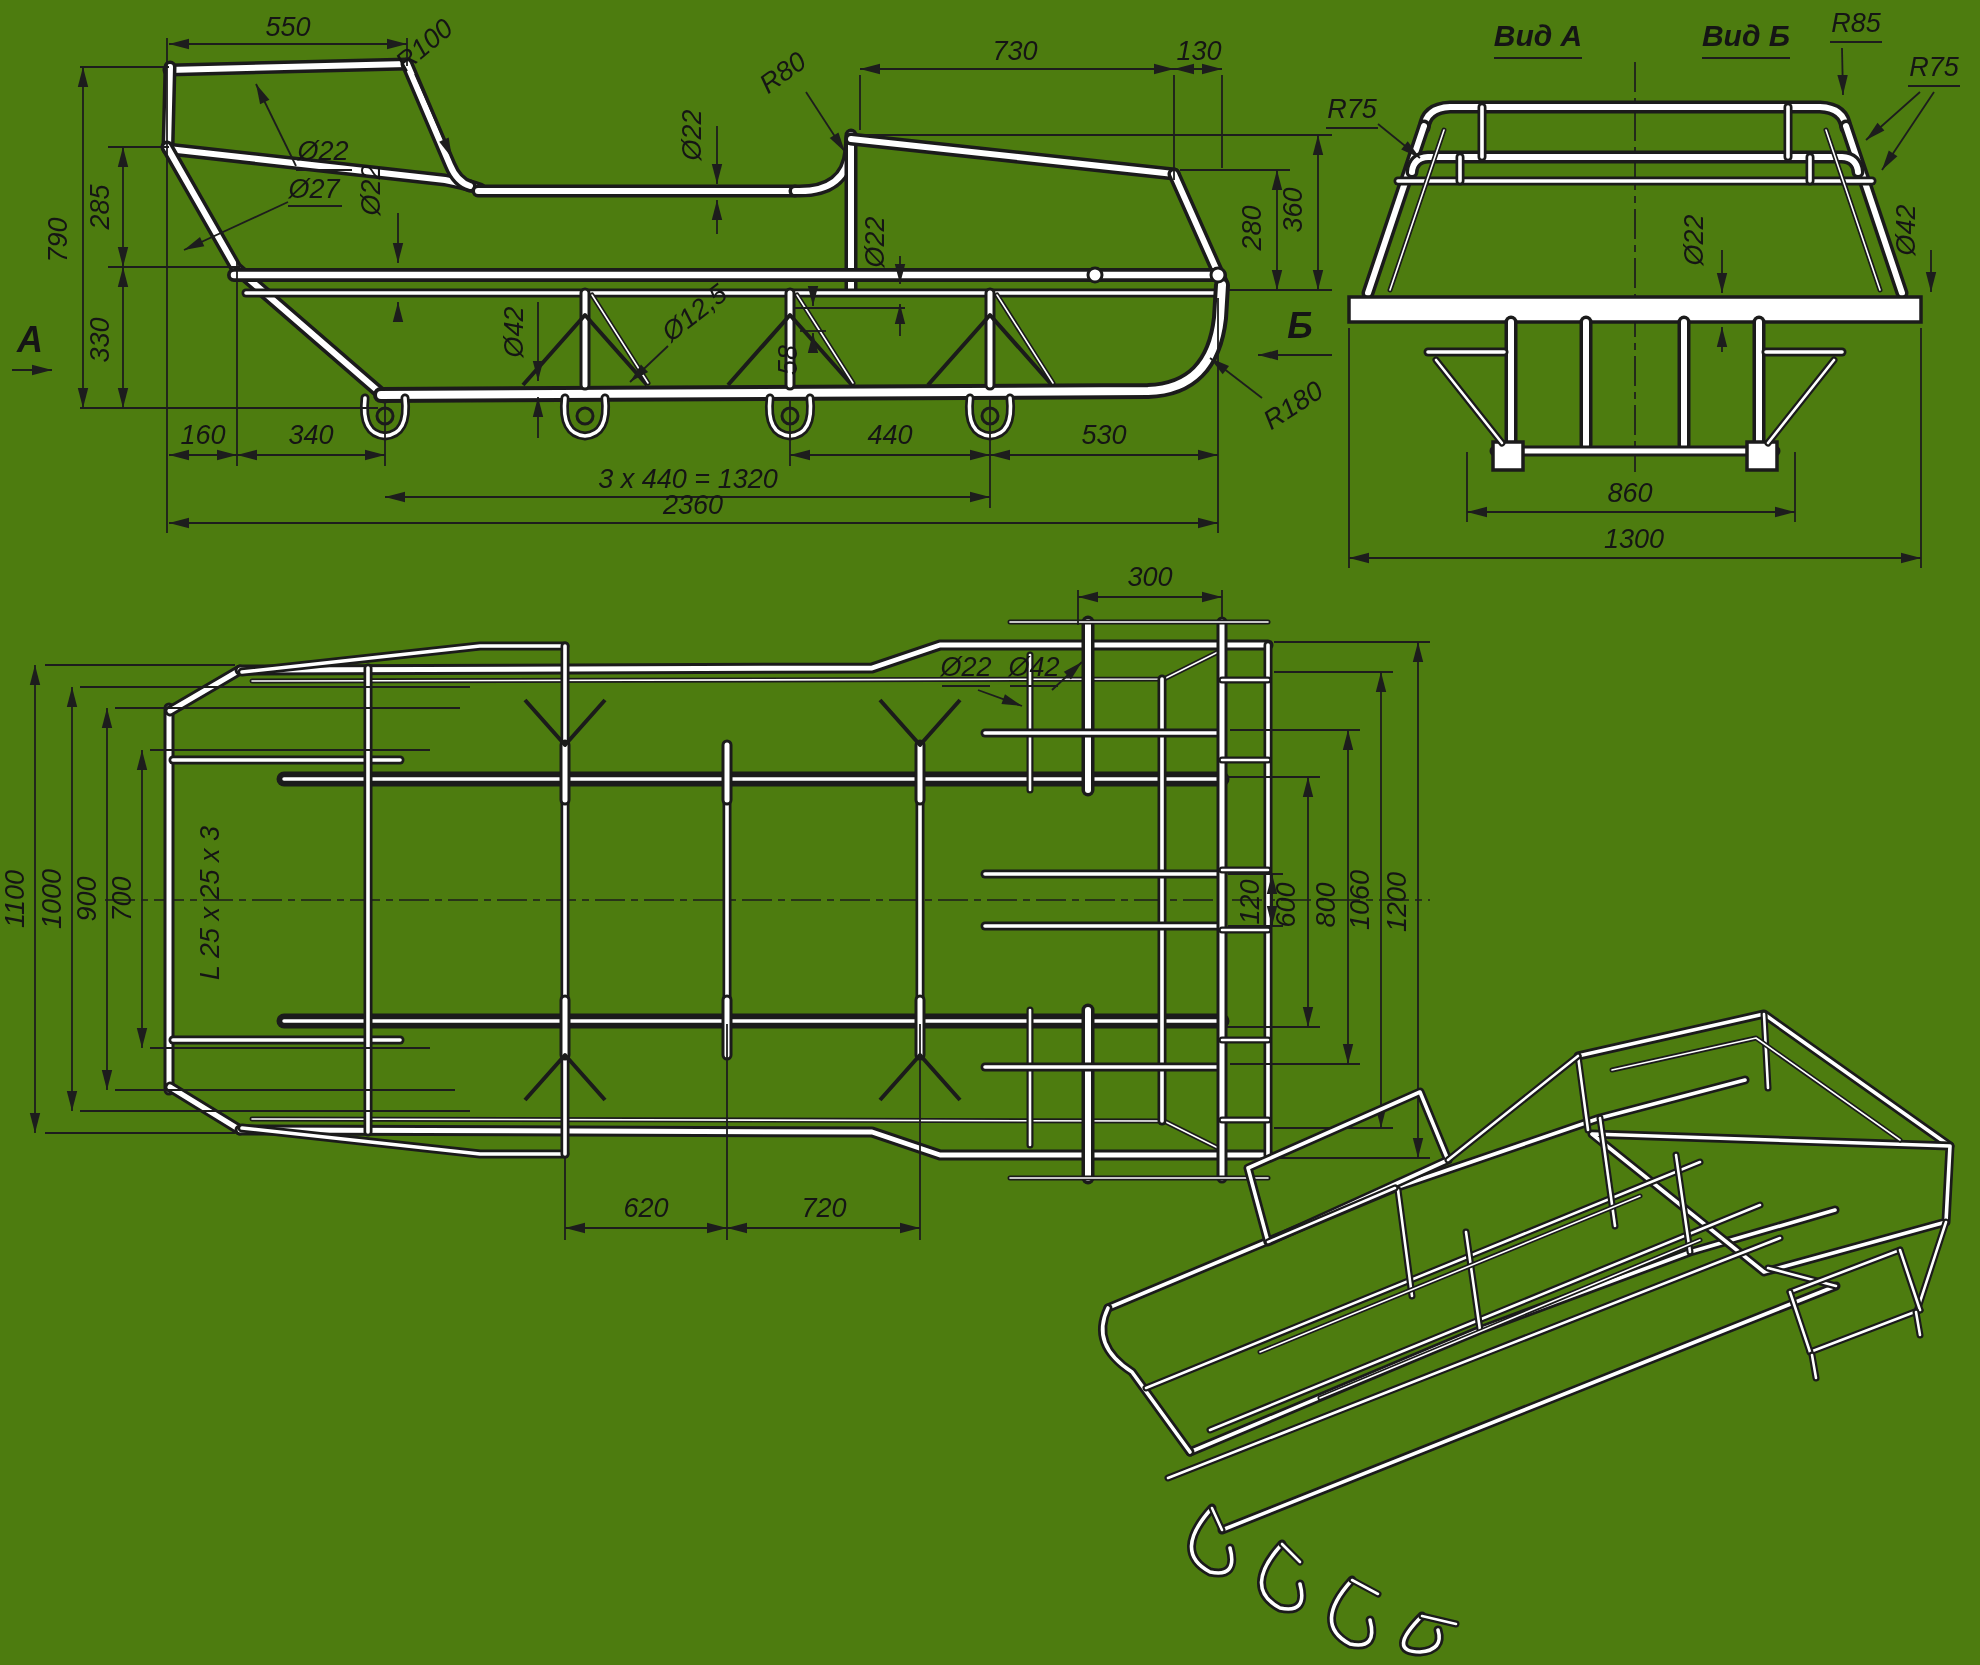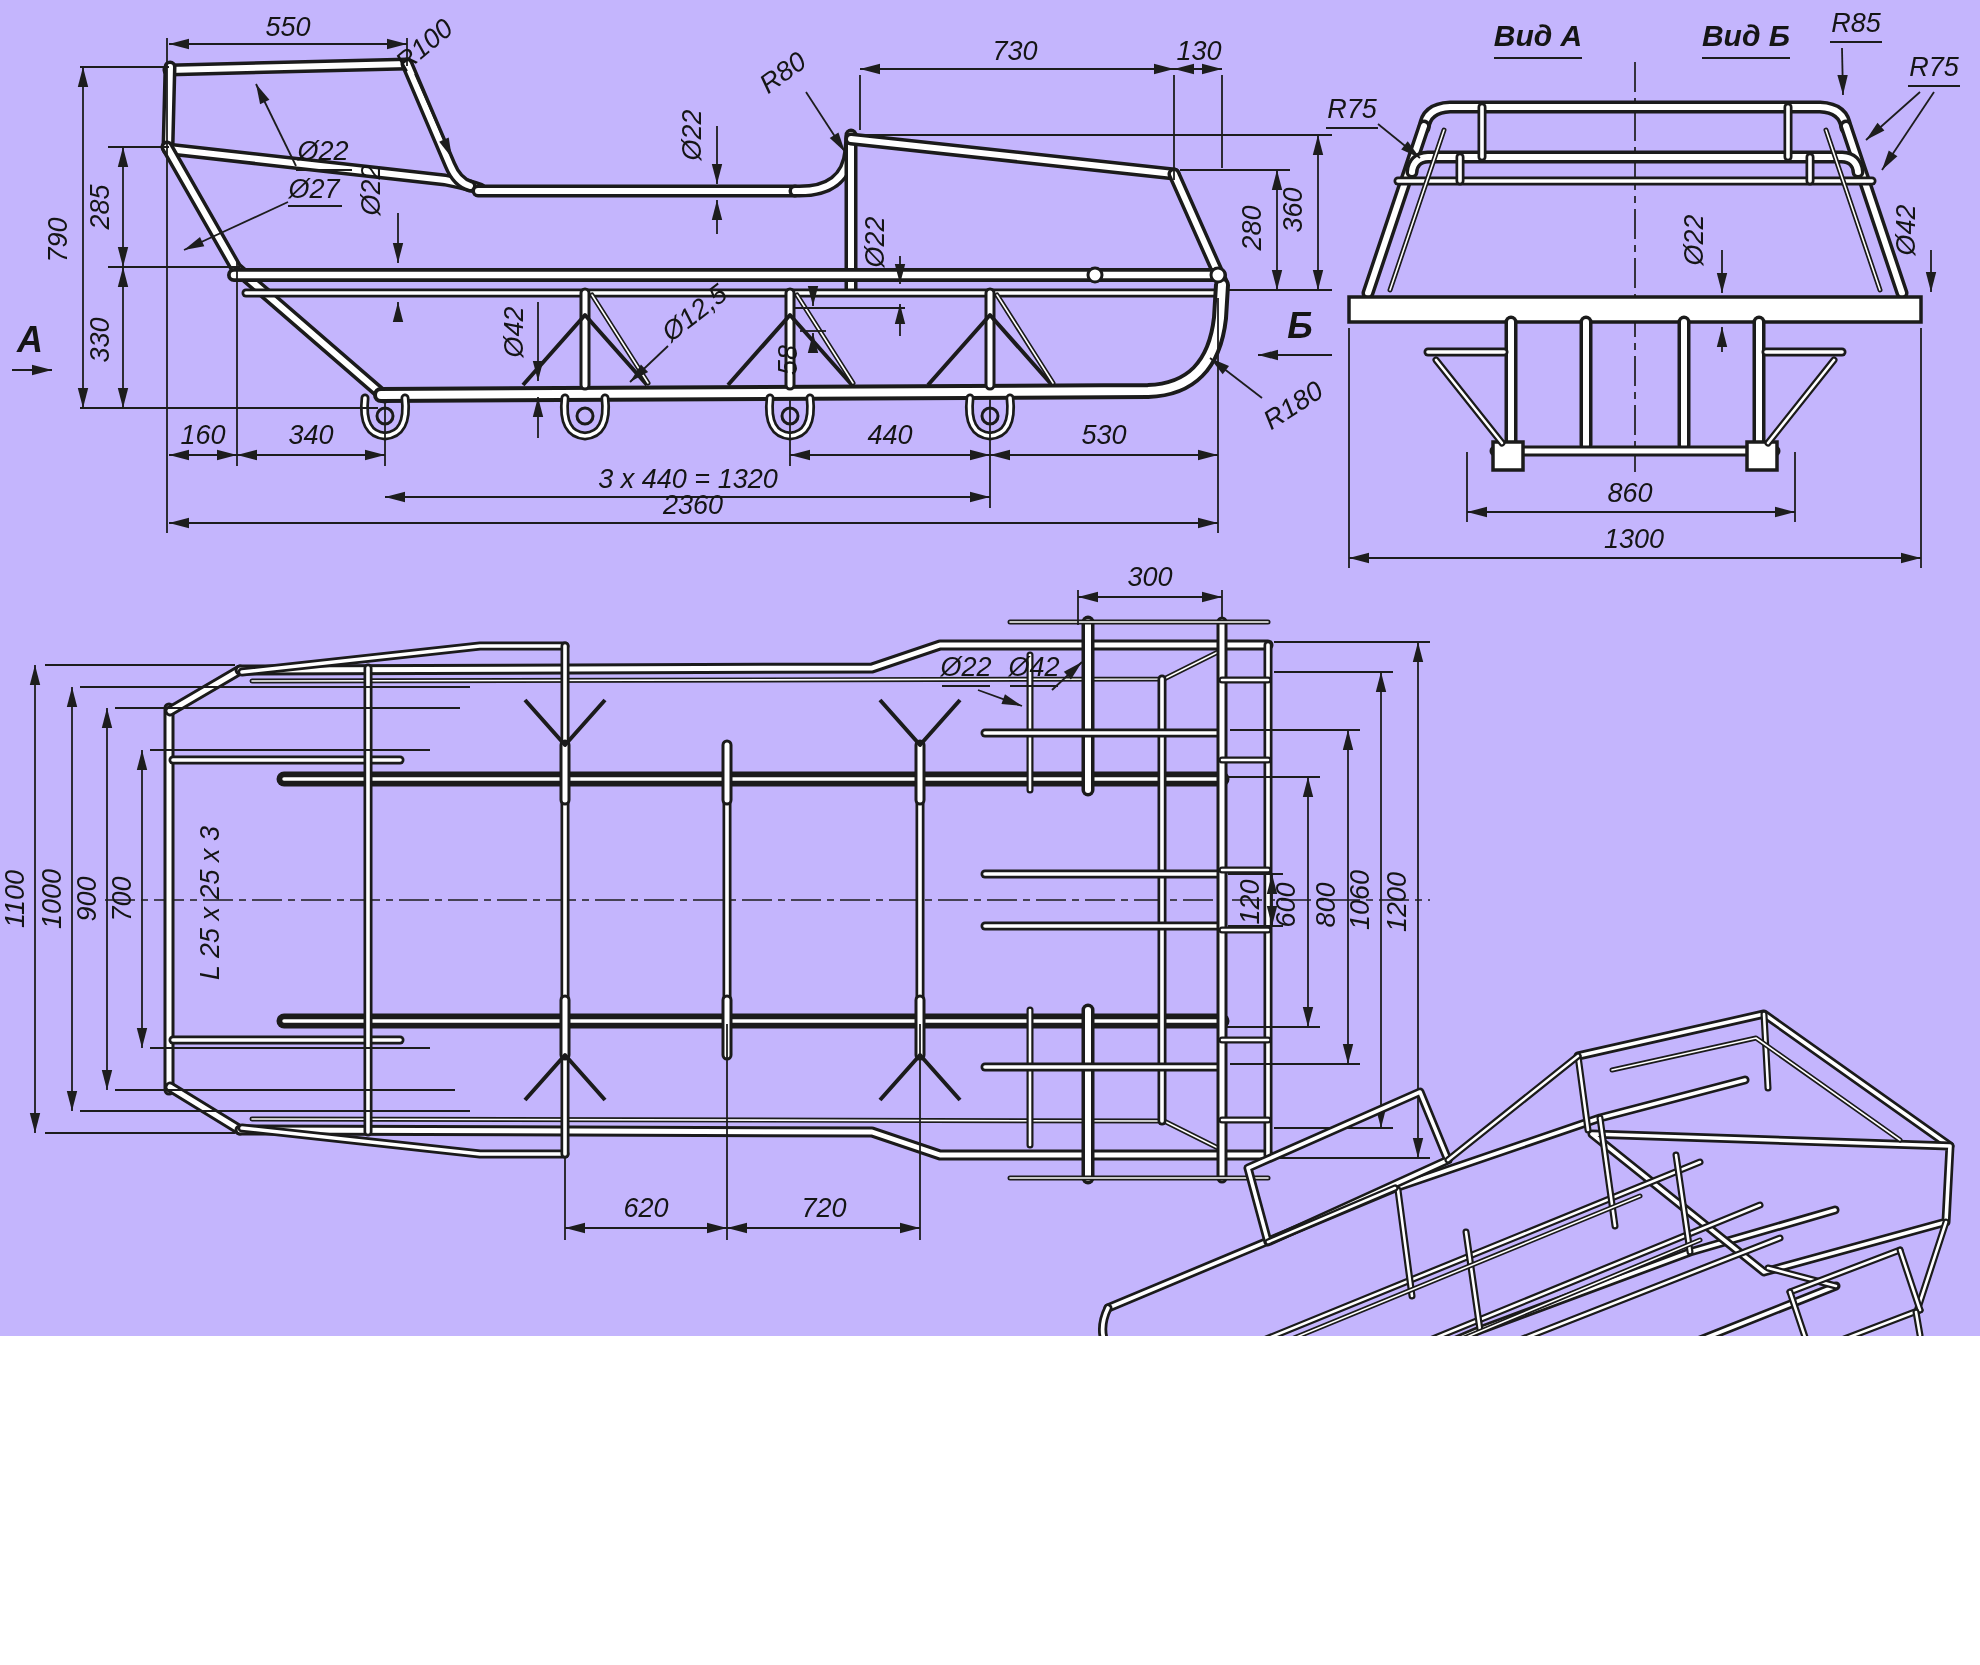--- a/index.html
+++ b/index.html
@@ -1,16 +1,16 @@
 <!DOCTYPE html>
 <html><head>
 <meta charset="utf-8">
 <style>
   html,body{margin:0;padding:0;background:#ffffff;}
-  #stage{position:relative;width:1980px;height:1336px;background:#c4b5fd;overflow:hidden;}
+  #stage{position:relative;width:1980px;height:1665px;background:#4d7c0f;overflow:hidden;}
   svg{display:block;}
   .lbl{font-family:"Liberation Sans",sans-serif;font-style:italic;font-size:27px;fill:#151515;text-anchor:middle;}
   .big{font-size:36px;font-weight:bold;}
   .ttl{font-size:30px;font-weight:bold;}
   .dim{stroke:#1d1d1d;stroke-width:1.8;fill:none;}
   .da{marker-start:url(#a);marker-end:url(#a);}
   .de{marker-end:url(#a);}
   .tube{stroke:#1b1b1b;fill:none;stroke-linecap:round;stroke-linejoin:round;}
   .tin{stroke:#ffffff !important;}
   .w16{stroke-width:16}.tin.w16{stroke-width:8}

